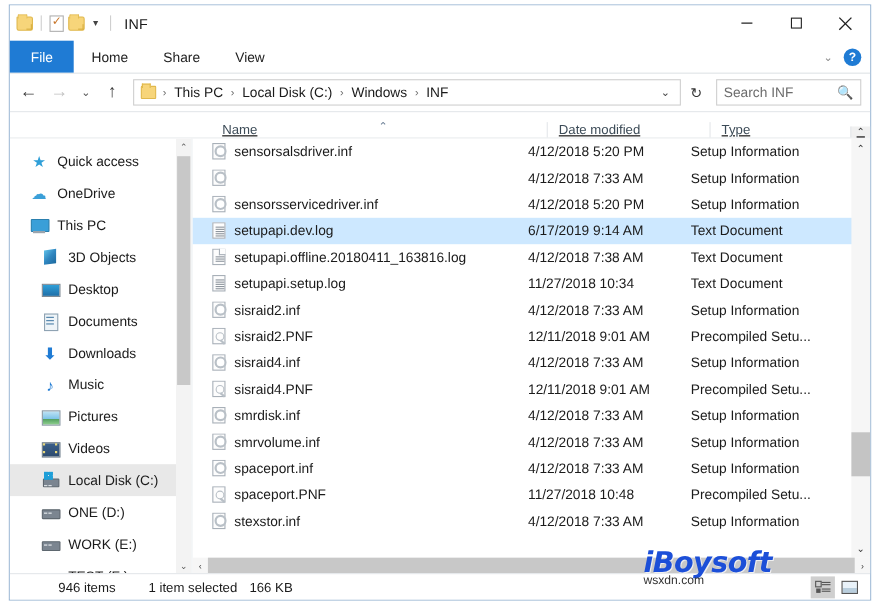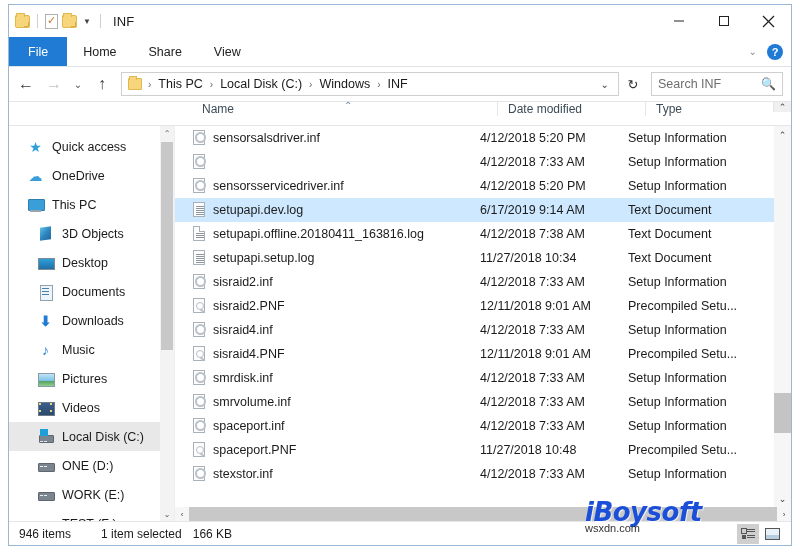--- a/index.html
+++ b/index.html
@@ -166,25 +166,26 @@
     display: flex; align-items: center;
     padding: 0 6px; margin-left: 4px;
   }
   .searchbox .ph {
     font-size: 12.5px; color: #6d6d6d; flex: 1 1 auto;
   }
   .search-ico { font-size: 12px; color: #333; }
 
   
   .colhdr {
-    height: 25px; display: flex; align-items: flex-start;
+    height: 25px; display: flex; align-items: flex-end;
     border-top: 1px solid #e4e7ea;
     border-bottom: 1px solid #e4e7ea;
     background: #fff;
     flex: 0 0 auto;
+    text-decoration: underline;
   }
   .colhdr .spacer { width: 183px; flex: 0 0 auto; }
   .col {
     position: relative;
     display: flex; align-items: center;
     font-size: 12px; color: #3c4b57;
     padding-left: 10px;
     border-left: 1px solid #e4e7ea;
   }
   .col.first { border-left: none; }
@@ -431,21 +432,21 @@
   
   .statusbar {
     height: 24px; flex: 0 0 auto;
     border-top: 1px solid #e4e7ea;
     display: flex; align-items: center;
     background: #fff;
     padding-left: 10px;
     font-size: 12px; color: #1b1b1b;
     position: relative;
   }
-  .st-items { width: 78px; }
+  .st-items { width: 78px; margin-left: 34px; }
   .st-sel { margin-left: 4px; }
   .st-size { margin-left: 11px; }
   .viewbtns {
     margin-left: auto; display: flex; align-items: center;
     gap: 2px; padding-right: 8px;
   }
   .vbtn {
     width: 22px; height: 20px;
     display: flex; align-items: center; justify-content: center;
     position: relative;

